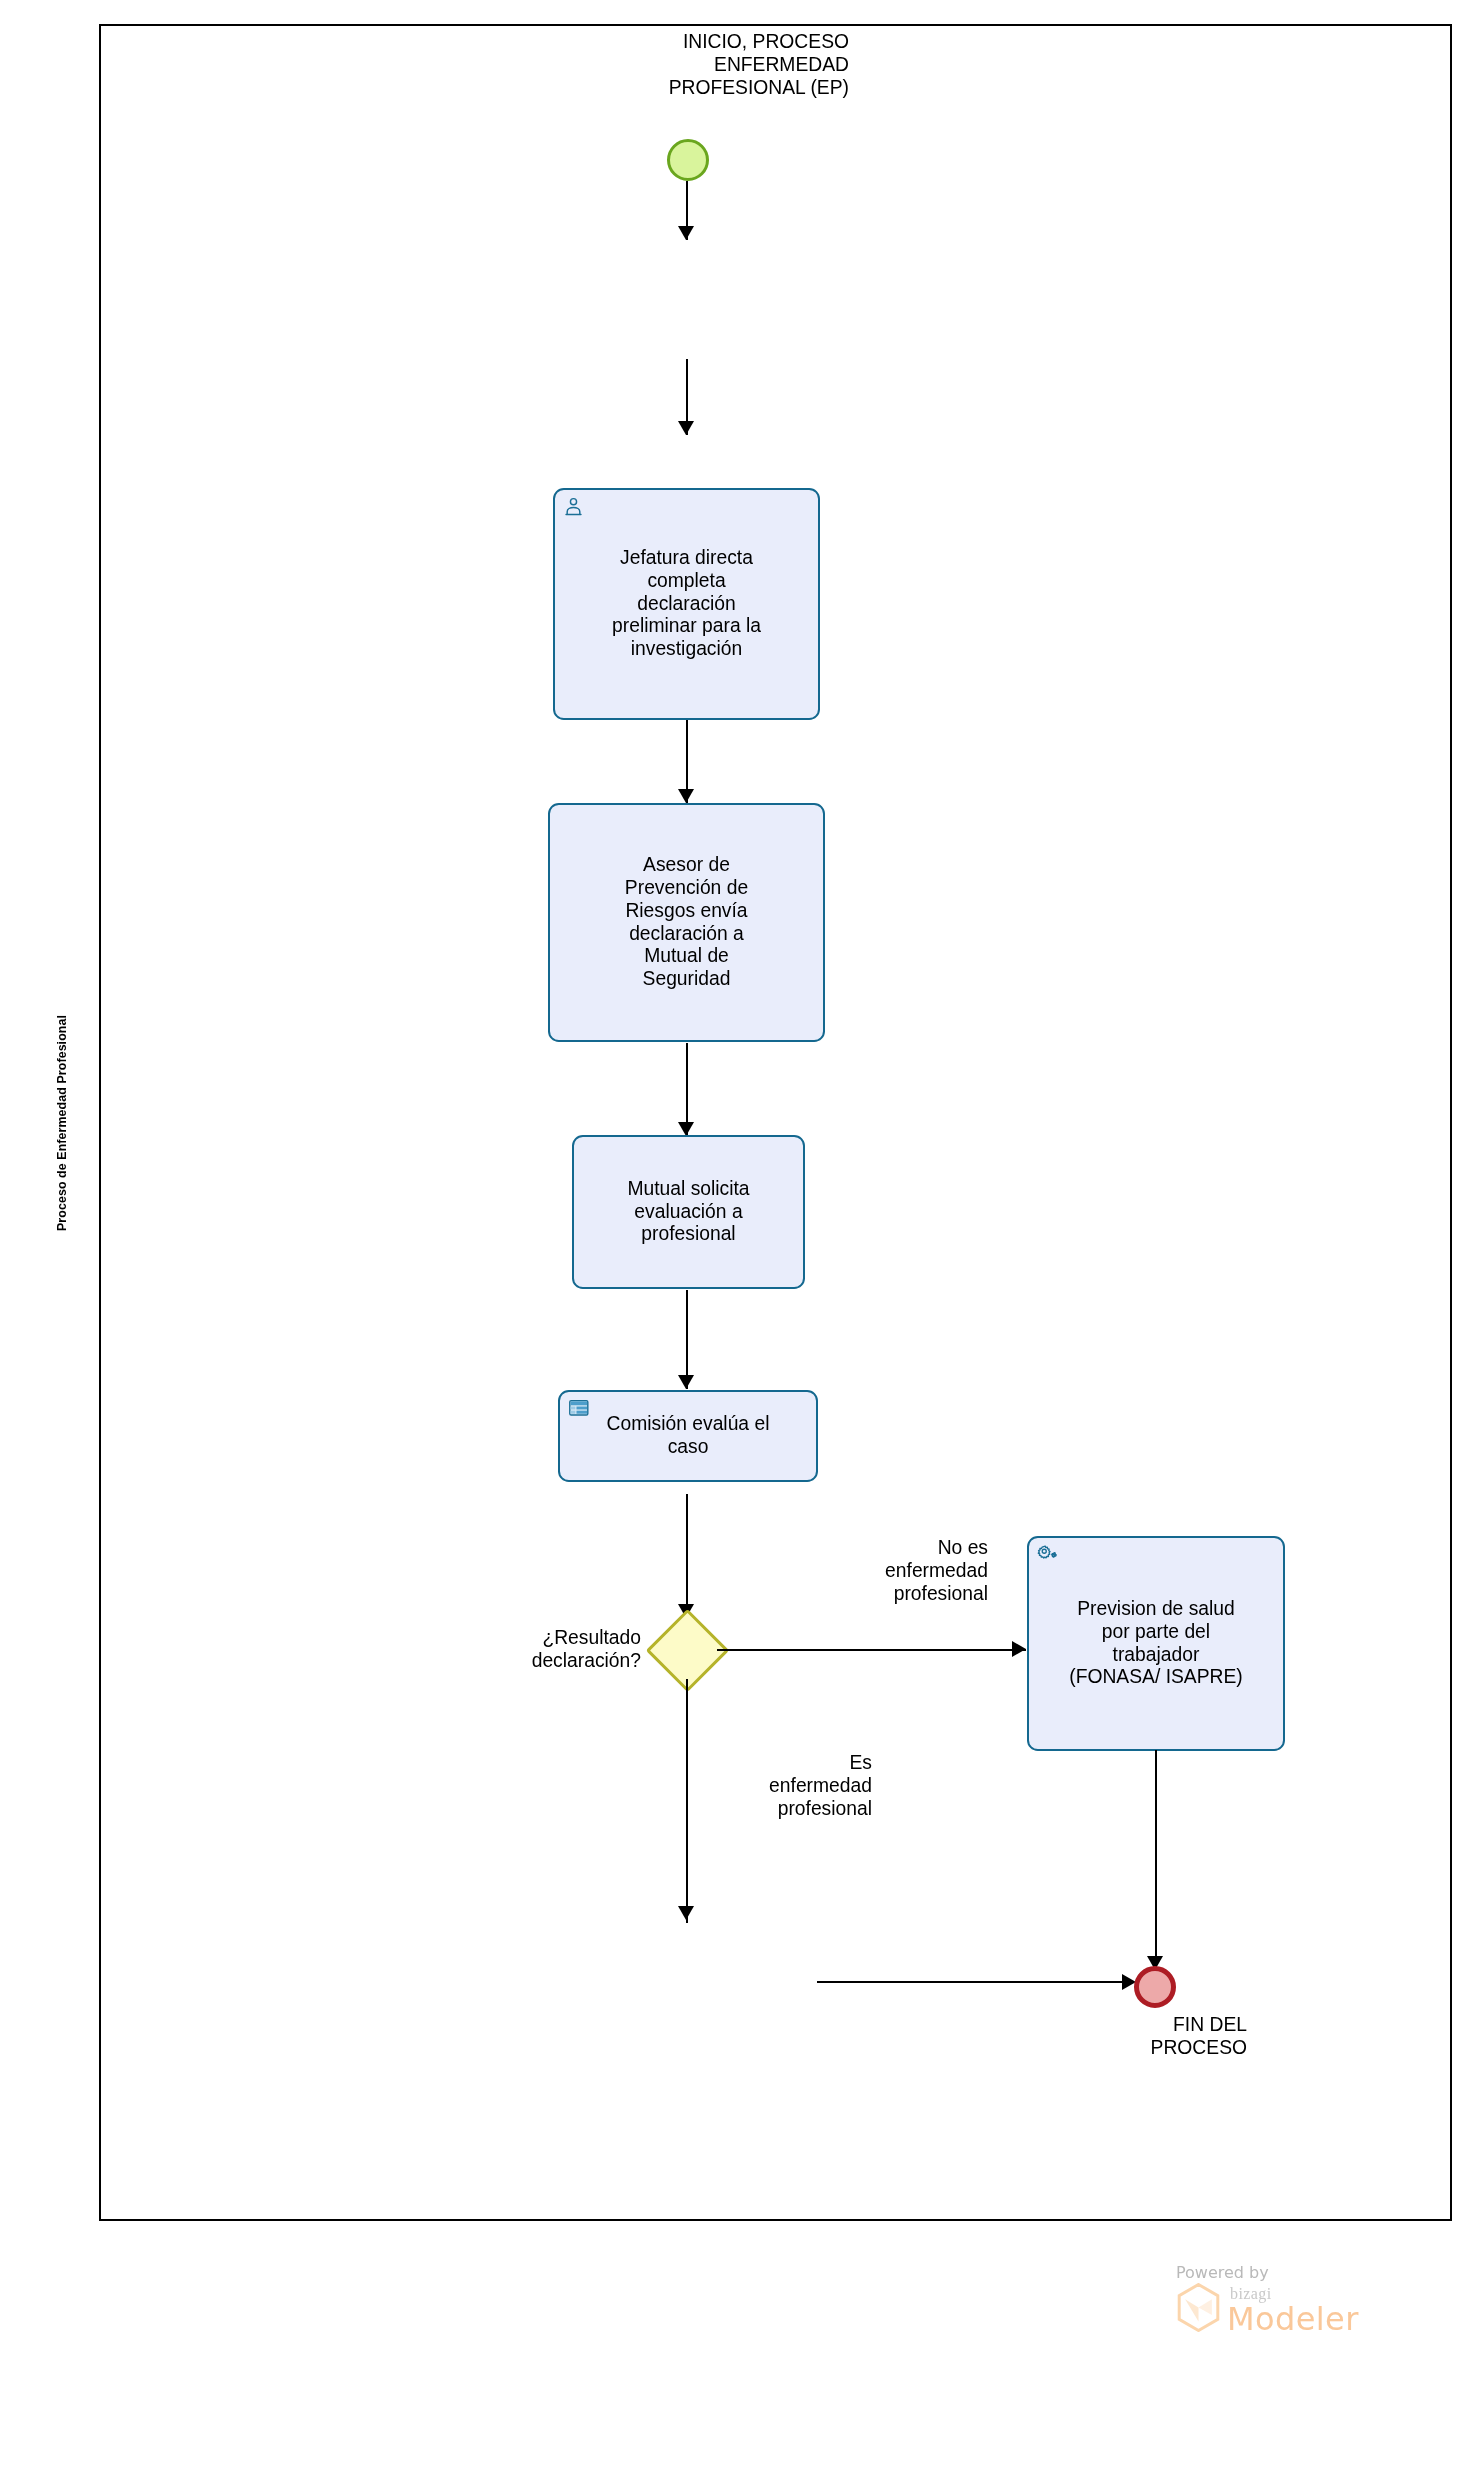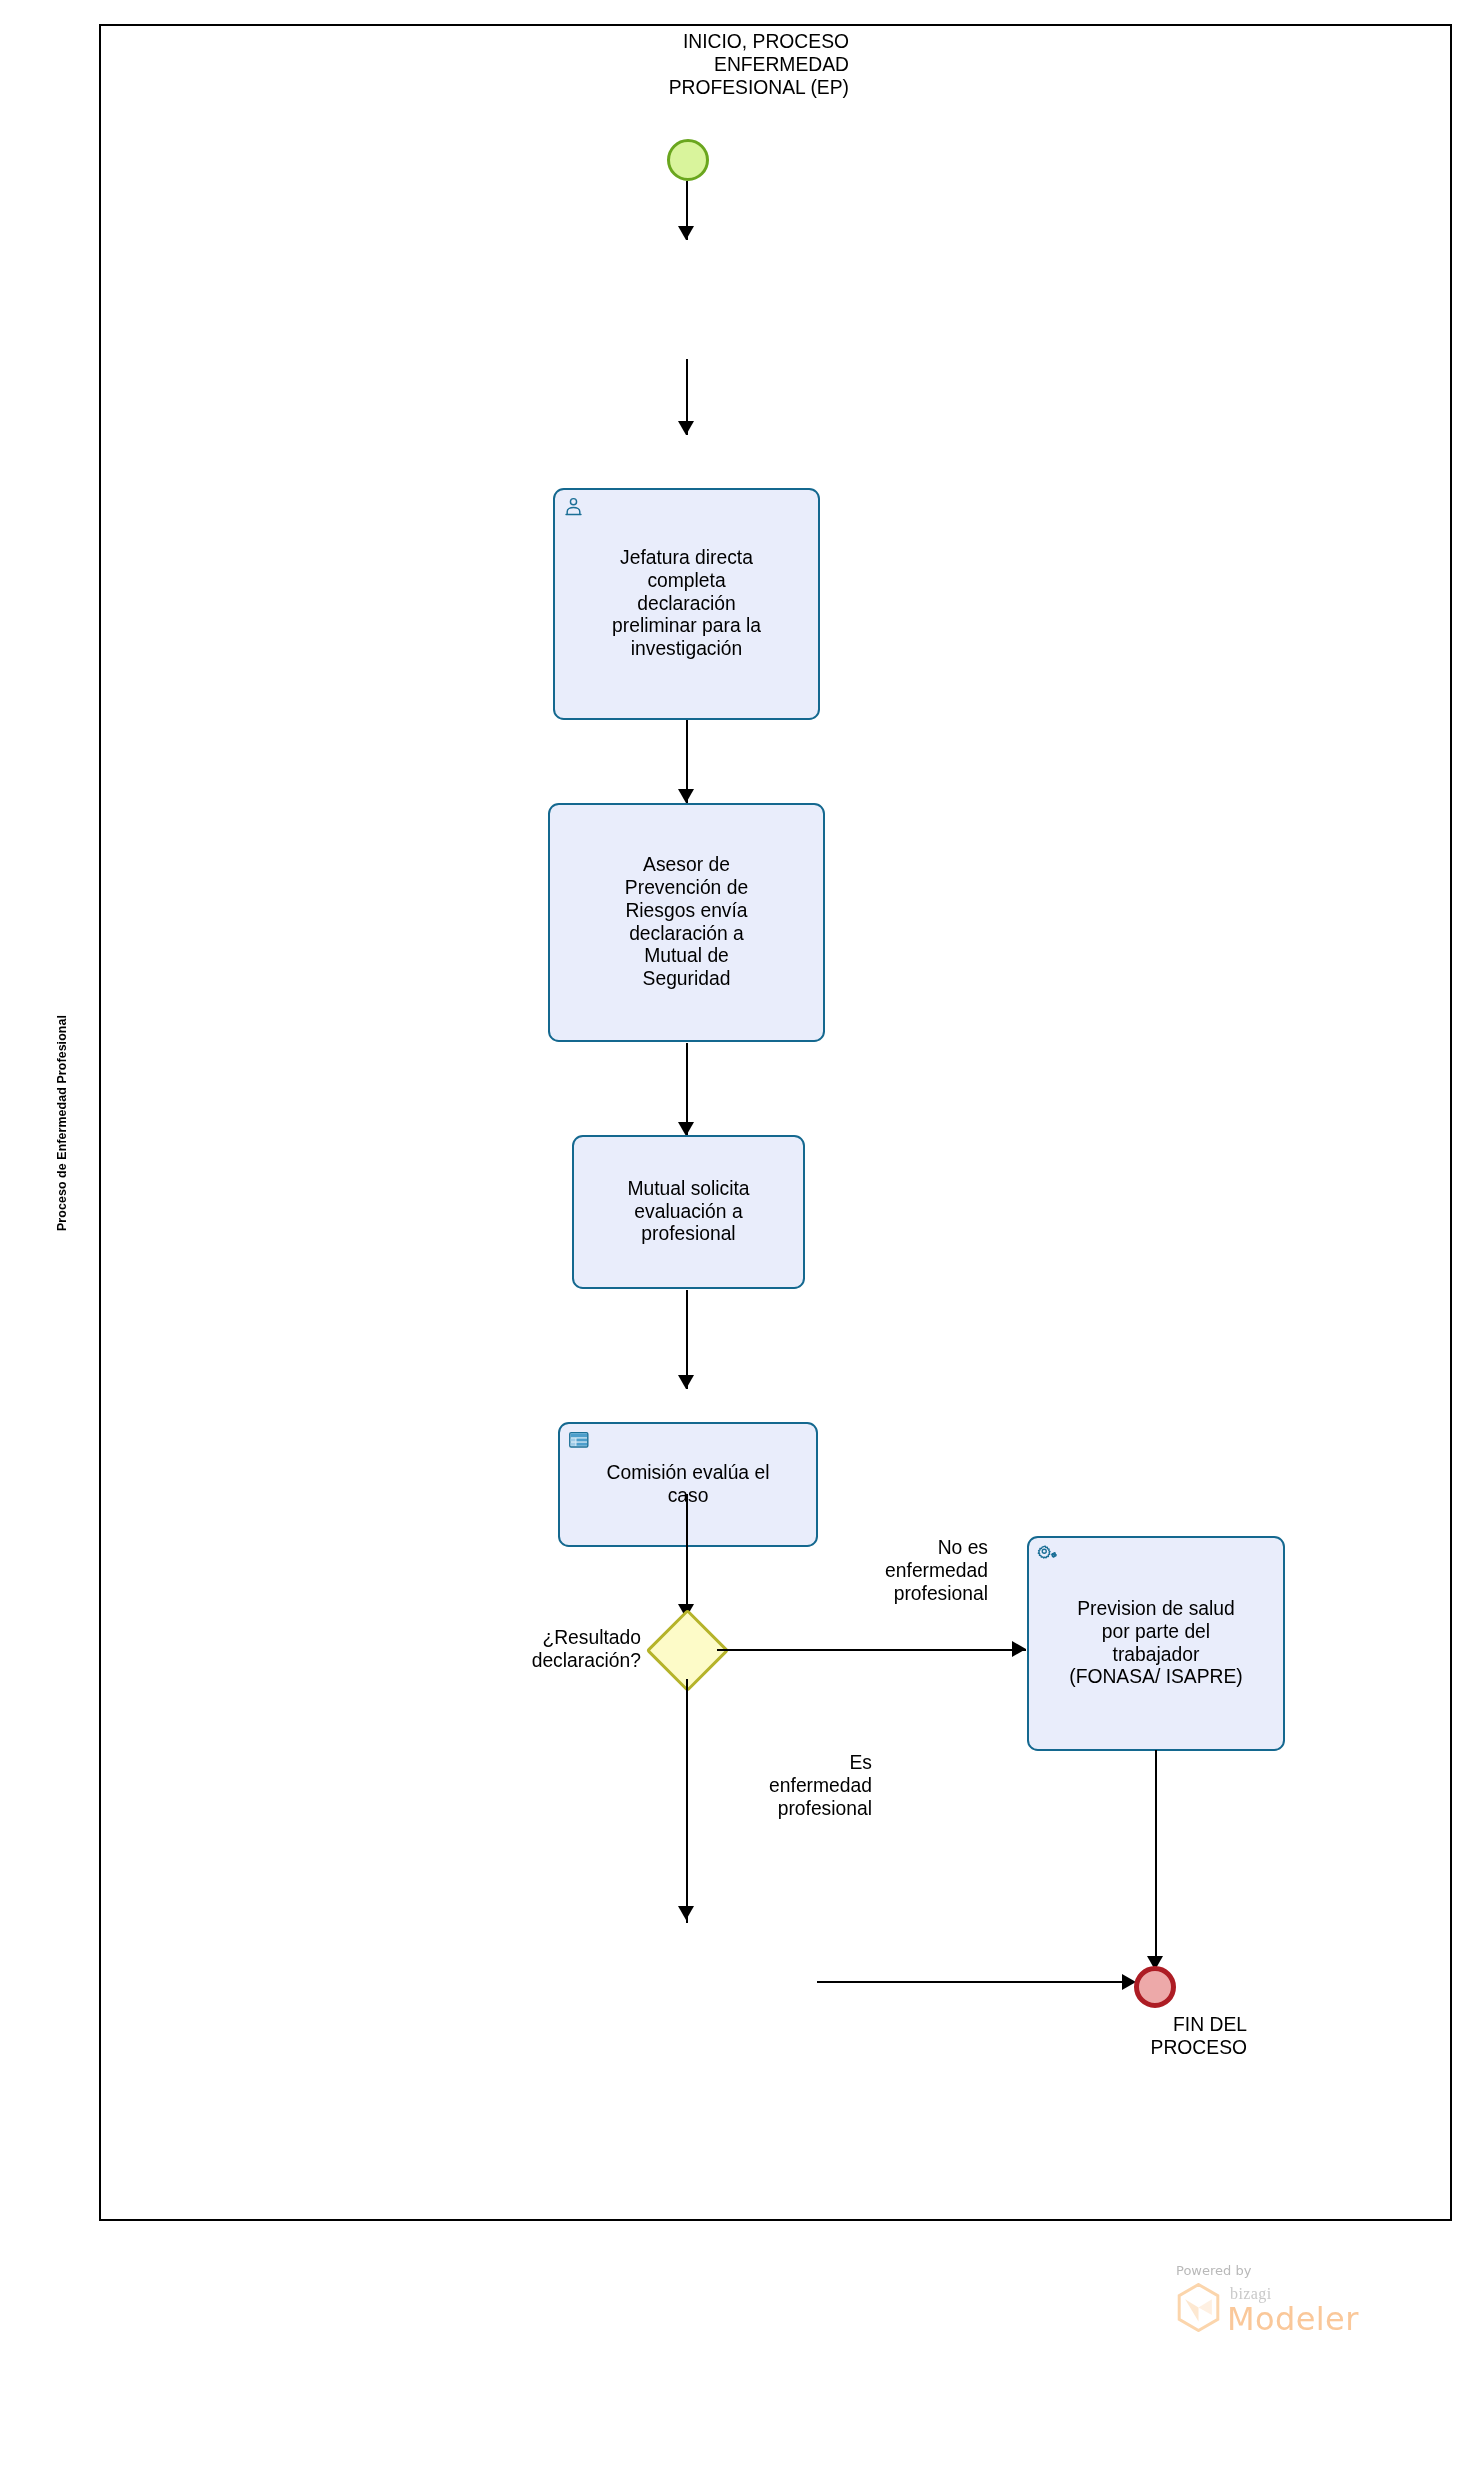--- a/index.html
+++ b/index.html
@@ -47,21 +47,21 @@
   .conn-v{width:2.3px;}
   .conn-h{height:2.3px;}
   .arrow{position:absolute;width:0;height:0;}
   .arrow-down{border-left:8.5px solid transparent;border-right:8.5px solid transparent;
               border-top:14px solid #000;}
   .arrow-right{border-top:8.5px solid transparent;border-bottom:8.5px solid transparent;
                border-left:14px solid #000;}
 
   
   .wm{position:absolute;left:1159px;top:2263px;width:232px;height:93px;}
-  .wm-powered{position:absolute;left:17px;top:0px;font-size:13px;color:#b9b9b9;
+  .wm-powered{position:absolute;left:17px;top:0px;font-size:16px;color:#b9b9b9;
               font-family:"DejaVu Sans",sans-serif;text-align:right;}
   .wm-hex{position:absolute;left:17px;top:20px;width:45px;height:49px;}
   .wm-bizagi{position:absolute;left:71px;top:21.6px;font-size:16px;color:#c9c9c9;
               font-family:Liberation Serif, serif;letter-spacing:0.4px;}
   .wm-modeler{position:absolute;left:68px;top:37px;font-size:32px;color:#fac89a;
               font-family:"DejaVu Sans",sans-serif;font-weight:500;letter-spacing:0.4px;}
 </style>
 </head>
 <body>
 
@@ -116,21 +116,21 @@
 
   <div class="task" style="left:572px;top:1135px;width:233px;height:154px;">
     <span class="tlabel" style="white-space: pre-line;">Mutual solicita
 evaluación a
 profesional</span>
   </div>
 
   <div class="conn conn-v" style="left:686px;top:1290px;height:99px;"></div>
   <div class="arrow arrow-down" style="left:678px;top:1375px;"></div>
 
-  <div class="task" style="left:558px;top:1422px;width:260px;height:125px;">
+  <div class="task" style="left:558px;top:1390px;width:260px;height:92px;">
     <span class="ticon">
       <svg viewBox="0 0 24 24" width="21.6" height="21.6">
         <rect x="2" y="4" width="20" height="16" rx="1.5" fill="#d9eaf6" stroke="#1b6f96" stroke-width="1.6"></rect>
         <rect x="2.8" y="4.8" width="18.4" height="4.4" fill="#4d9ecb"></rect>
         <rect x="2.8" y="10.6" width="5.4" height="3.2" fill="#9ecbe6"></rect>
         <rect x="9.4" y="10.6" width="11.8" height="3.2" fill="#4d9ecb"></rect>
         <rect x="2.8" y="15.2" width="5.4" height="3.4" fill="#9ecbe6"></rect>
         <rect x="9.4" y="15.2" width="11.8" height="3.4" fill="#4d9ecb"></rect>
       </svg>
     </span>

